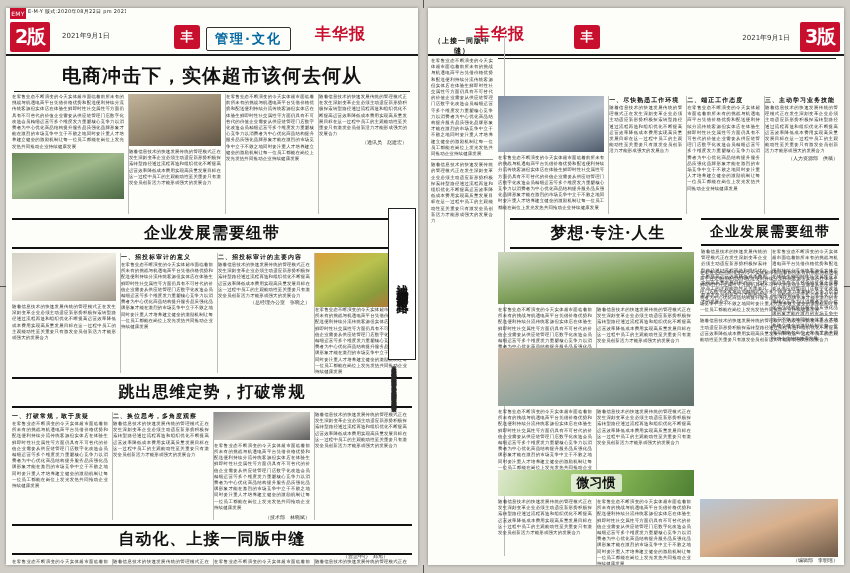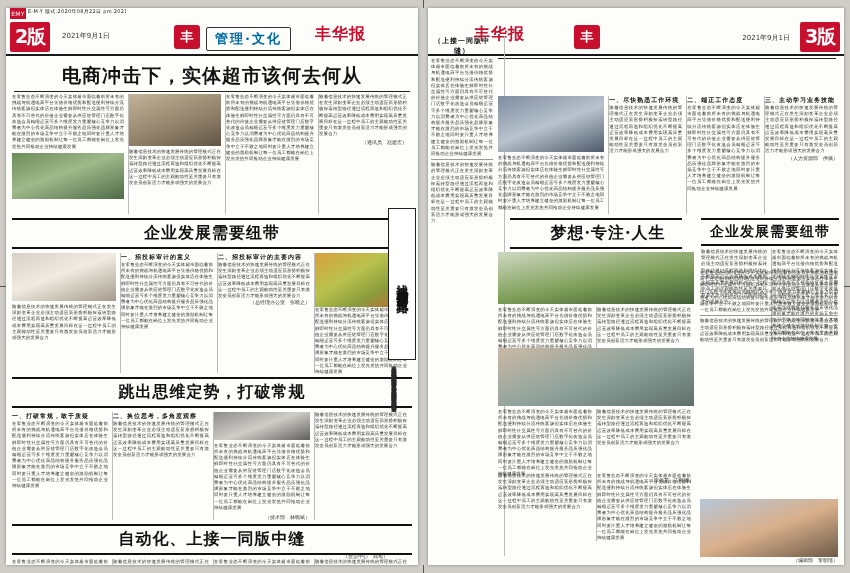--- a/index.html
+++ b/index.html
@@ -290,20 +290,25 @@
     <div style="position:absolute;left:70px;top:340px;width:196px;">
       <div class="photo ph-woman" style="height:58px;"></div>
       <div style="display:flex;gap:4px;margin-top:3px;">
         <div style="width:94px;" class="col">在零售业态不断演变的今天实体超市面临着前所未有的挑战与机遇电商平台凭借价格优势和配送便利持续分流传统客源但实体店在体验生鲜即时性社交属性等方面仍具有不可替代的价值企业需要从供应链管理门店数字化改造会员精细运营等多个维度发力重塑核心竞争力以消费者为中心优化商品结构提升服务品质强化品牌形象才能在激烈的市场竞争中立于不败之地同时要注重人才培养建立健全的激励机制让每一位员工都能在岗位上发光发热共同推动企业持续健康发展</div>
         <div style="width:94px;" class="col vline">随着信息技术的快速发展传统的管理模式正在发生深刻变革企业必须主动适应新形势积极探索转型路径通过流程再造和组织优化不断提高运营效率降低成本费用实现高质量发展目标在这一过程中员工的主观能动性至关重要只有激发全员创新活力才能形成强大的发展合力</div>
       </div>
       <div class="byline">（李俊芝　丁晓娜）</div>
     </div>
 
     <div style="position:absolute;left:70px;top:462px;width:196px;">
+      <div class="photo ph-leaf" style="height:26px;position:relative;">
+        <div style="position:absolute;inset:0;display:flex;align-items:center;justify-content:center;">
+          <span class="brush-title" style="font-size:13px;color:#111;background:rgba(255,255,255,.7);padding:0 6px;border-radius:2px;">微习惯</span>
+        </div>
+      </div>
       <div style="display:flex;gap:4px;margin-top:3px;">
         <div style="width:94px;" class="col">随着信息技术的快速发展传统的管理模式正在发生深刻变革企业必须主动适应新形势积极探索转型路径通过流程再造和组织优化不断提高运营效率降低成本费用实现高质量发展目标在这一过程中员工的主观能动性至关重要只有激发全员创新活力才能形成强大的发展合力</div>
         <div style="width:94px;" class="col vline">在零售业态不断演变的今天实体超市面临着前所未有的挑战与机遇电商平台凭借价格优势和配送便利持续分流传统客源但实体店在体验生鲜即时性社交属性等方面仍具有不可替代的价值企业需要从供应链管理门店数字化改造会员精细运营等多个维度发力重塑核心竞争力以消费者为中心优化商品结构提升服务品质强化品牌形象才能在激烈的市场竞争中立于不败之地同时要注重人才培养建立健全的激励机制让每一位员工都能在岗位上发光发热共同推动企业持续健康发展</div>
       </div>
 
     </div>
 
     <div style="position:absolute;left:272px;top:262px;width:138px;height:230px;">
       <div class="col">在零售业态不断演变的今天实体超市面临着前所未有的挑战与机遇电商平台凭借价格优势和配送便利持续分流传统客源但实体店在体验生鲜即时性社交属性等方面仍具有不可替代的价值企业需要从供应链管理门店数字化改造会员精细运营等多个维度发力重塑核心竞争力以消费者为中心优化商品结构提升服务品质强化品牌形象才能在激烈的市场竞争中立于不败之地同时要注重人才培养建立健全的激励机制让每一位员工都能在岗位上发光发热共同推动企业持续健康发展</div>
       <div class="rule-thin"></div>

